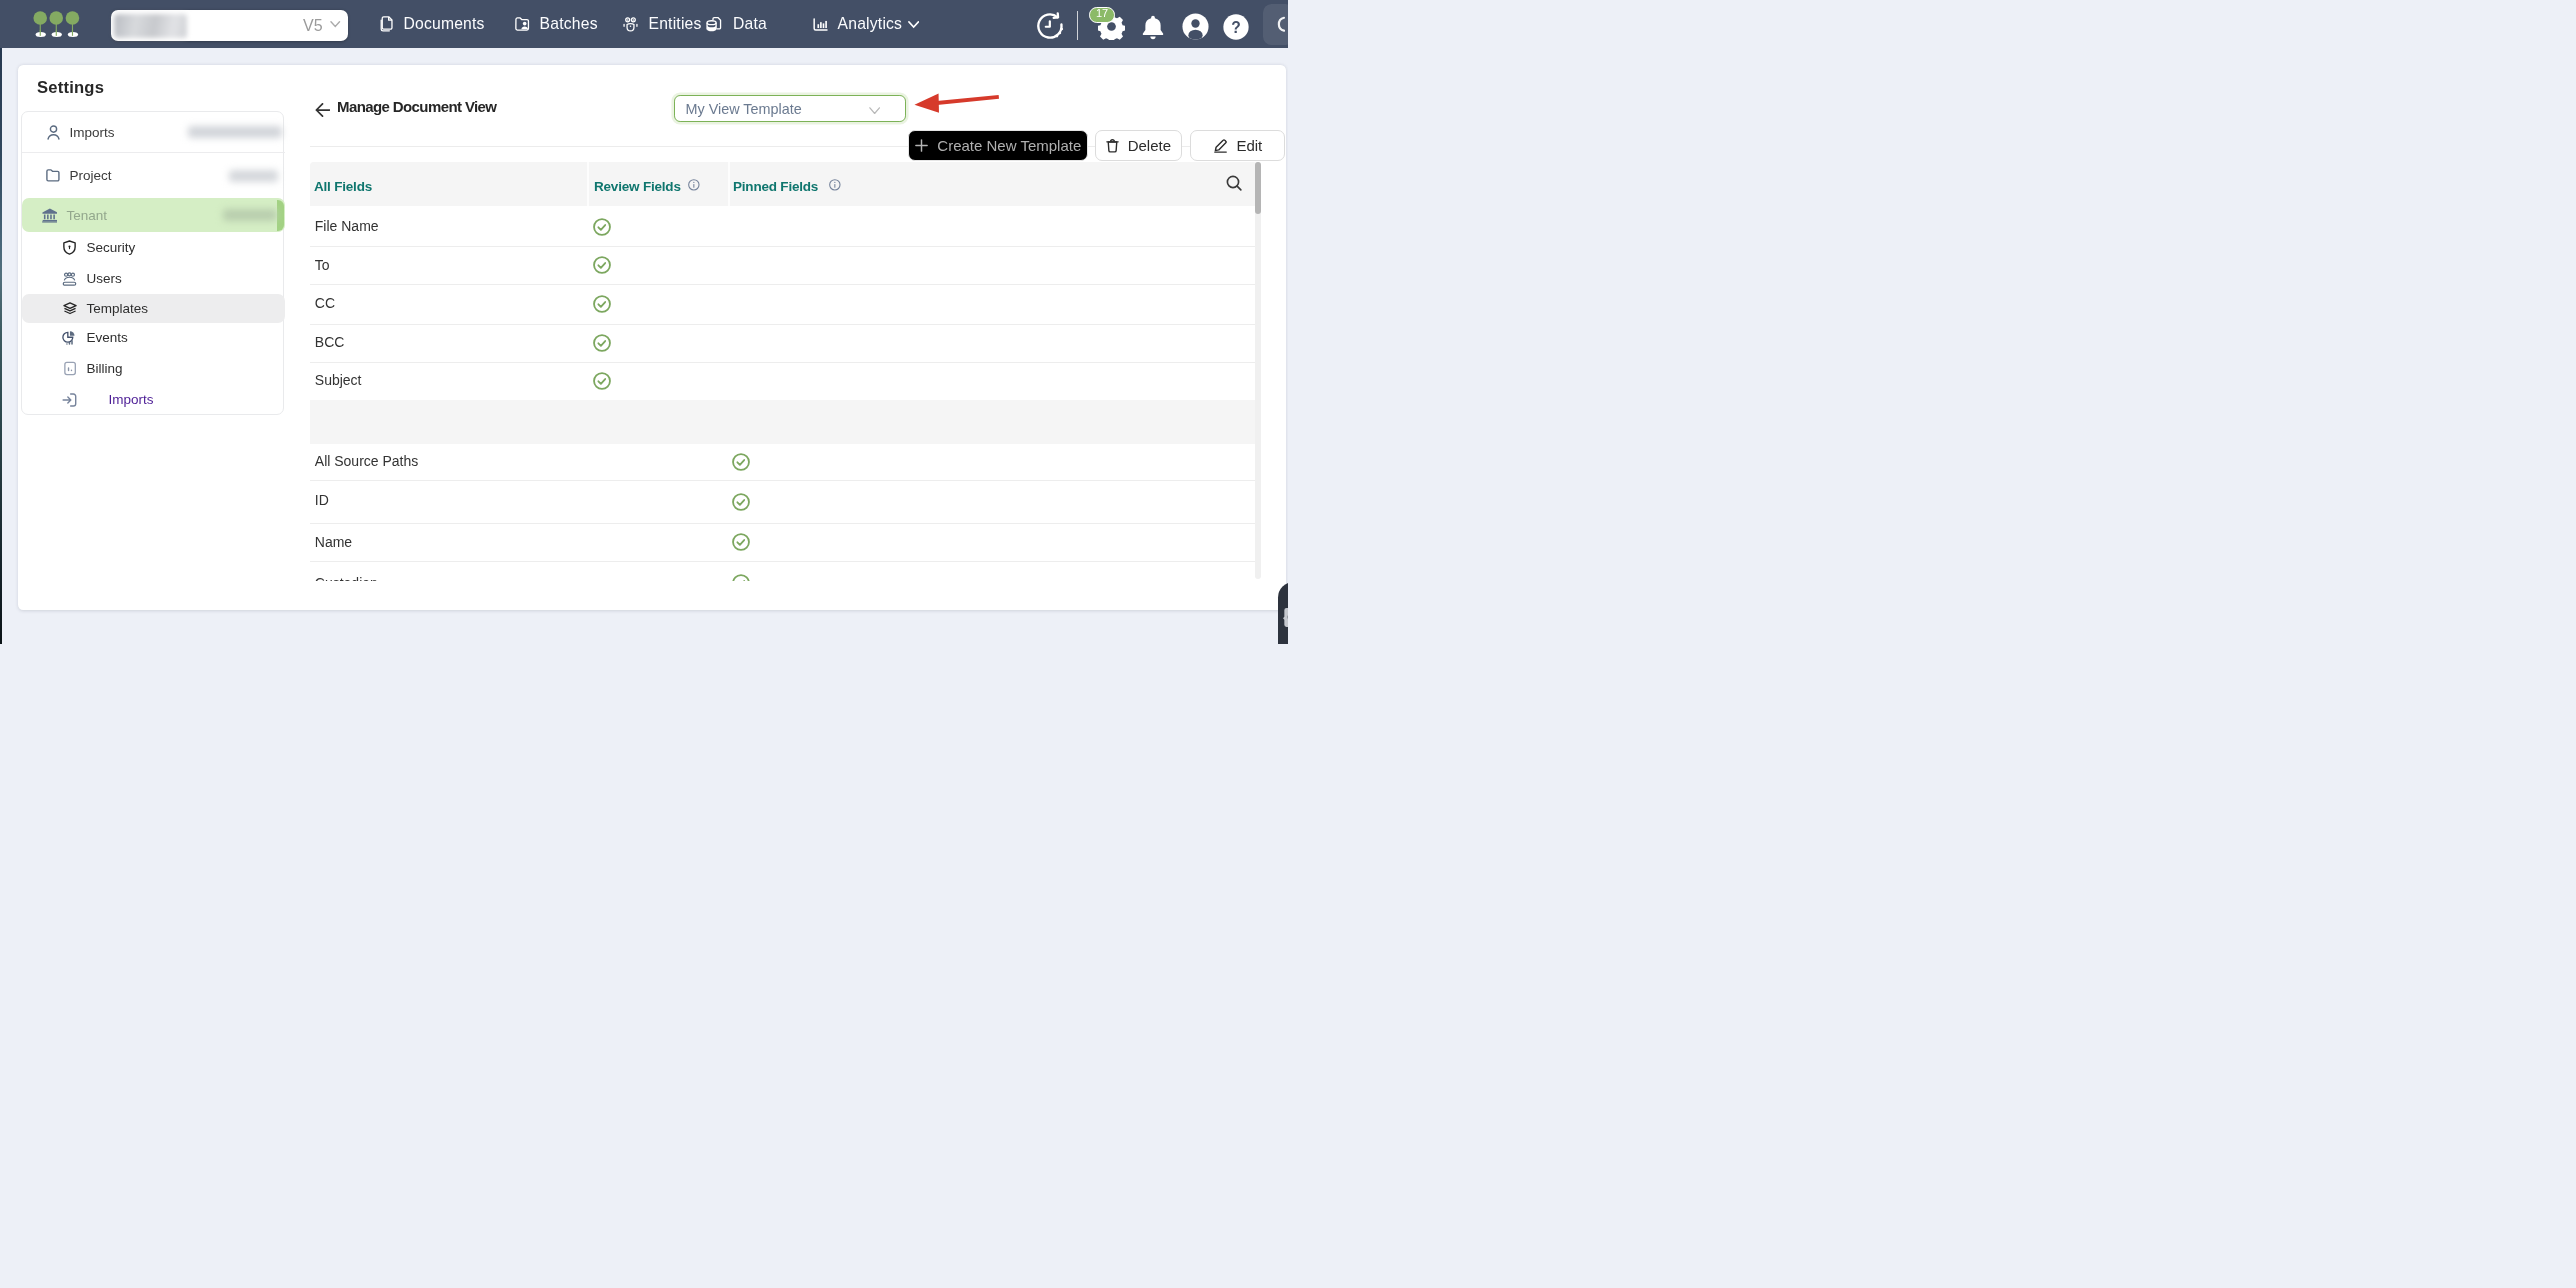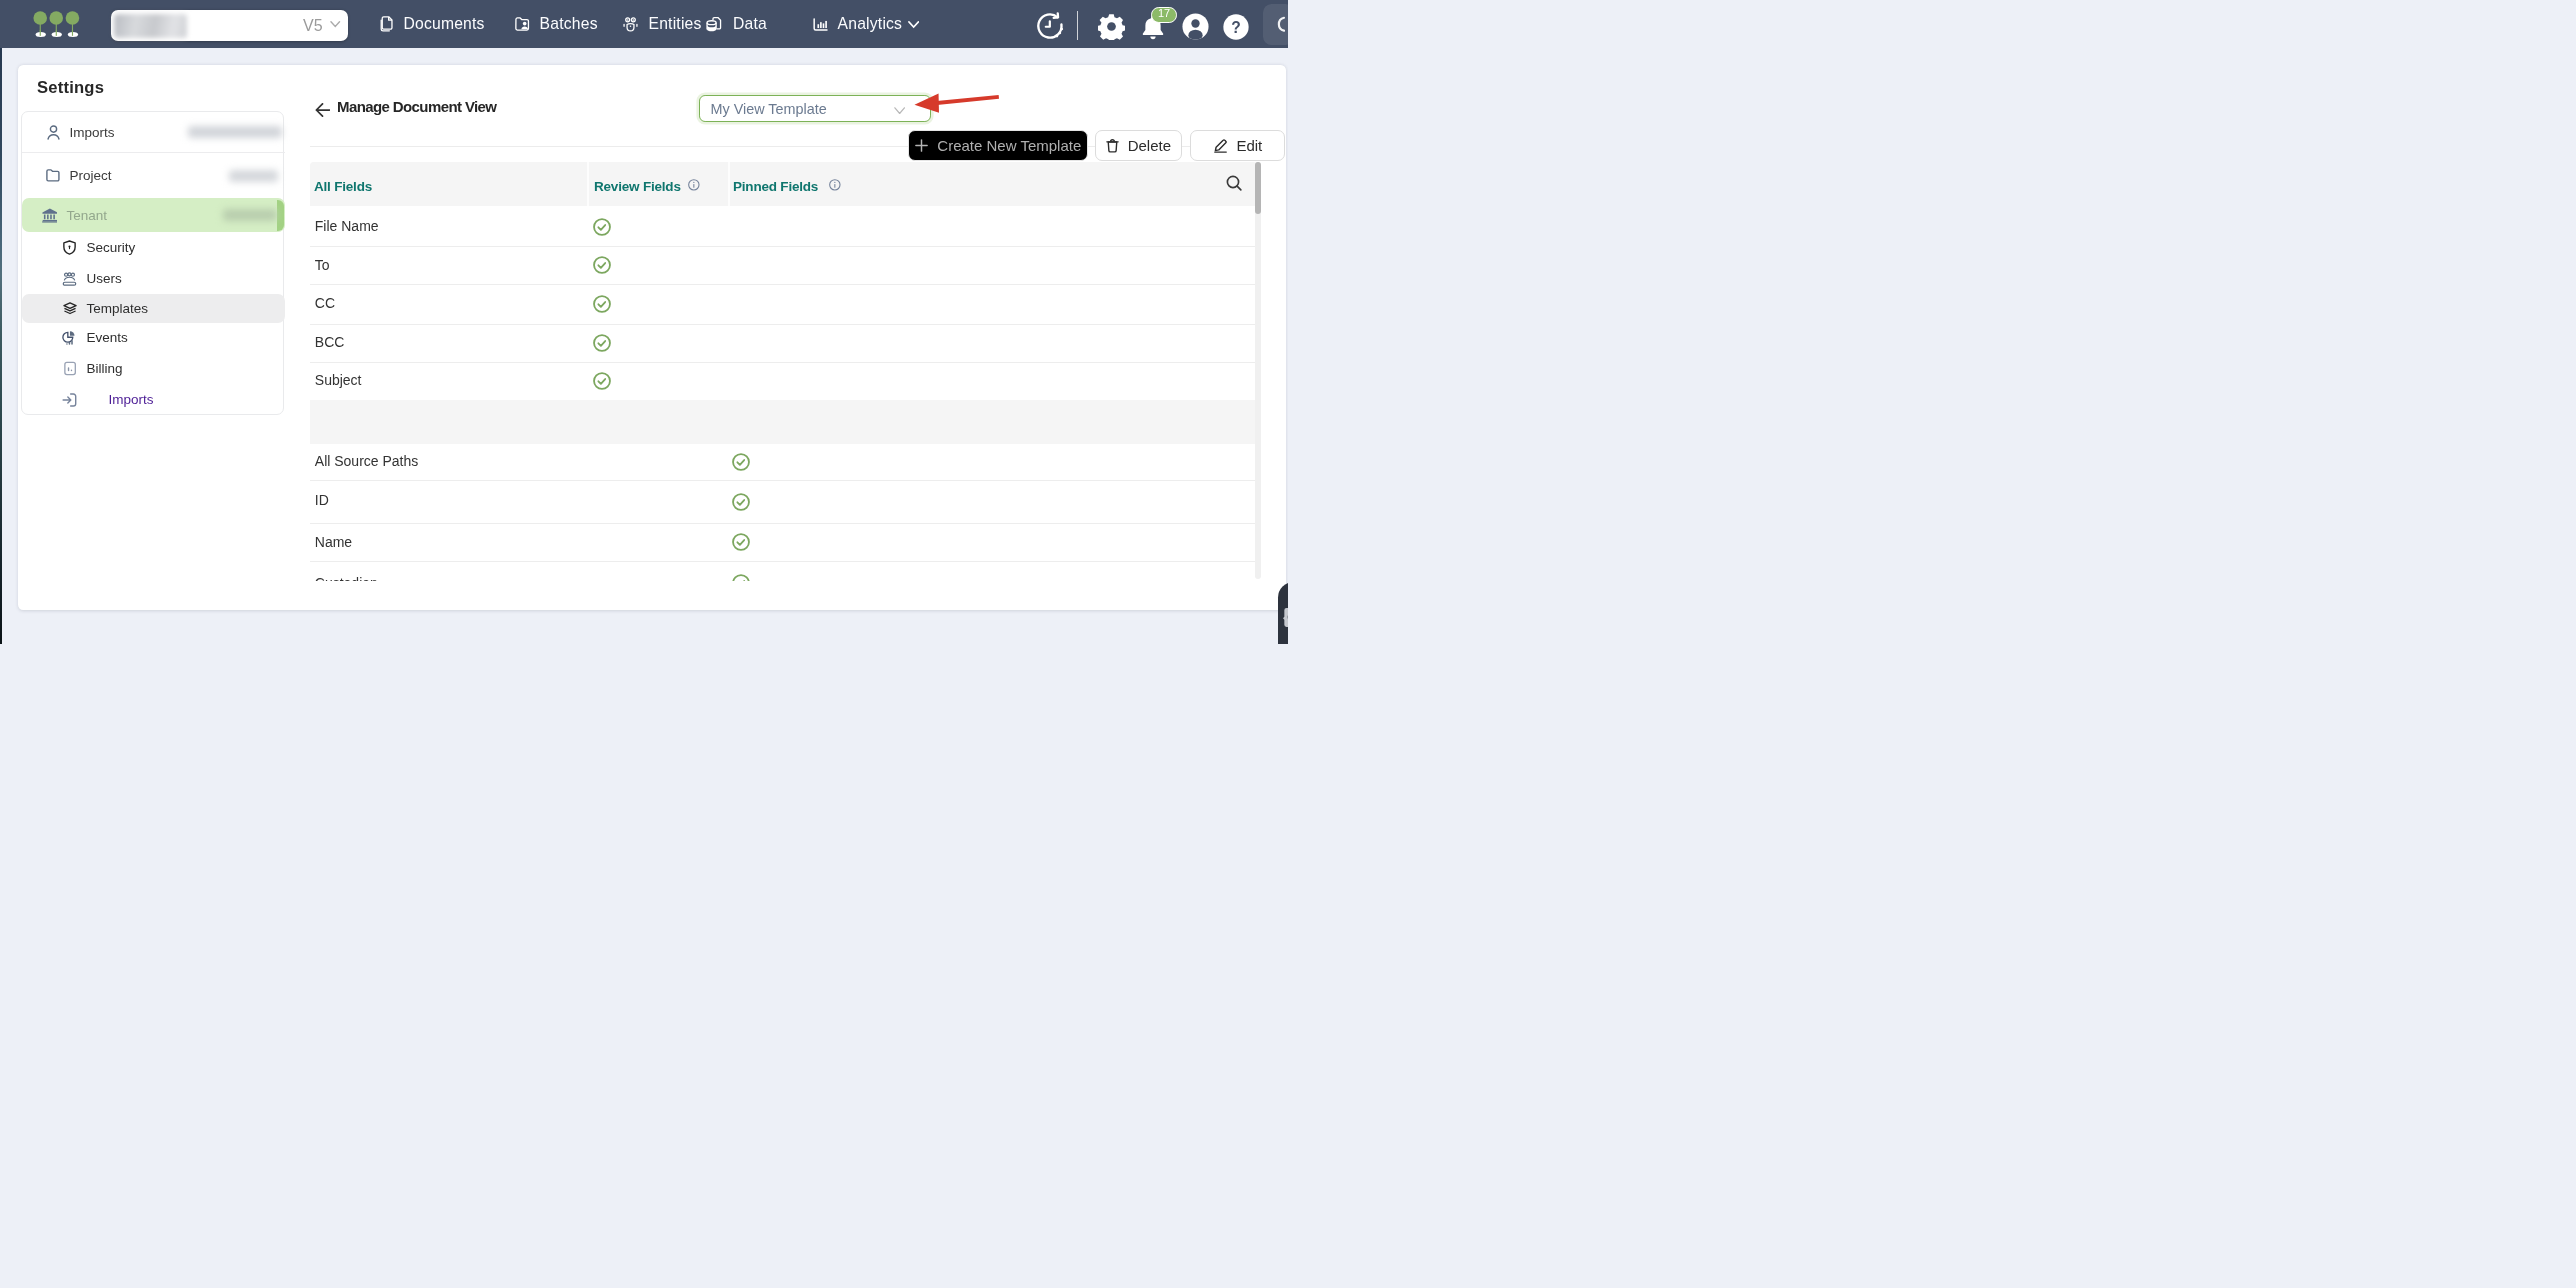--- a/index.html
+++ b/index.html
@@ -17,21 +17,21 @@
   .navitem { position:absolute; top:0; height:48px; display:flex; align-items:center; color:#fbfcfe; font-size:15.7px; letter-spacing:0.2px; }
   .navitem svg { display:block; }
 
   #projbox { left:111px; top:10px; width:237px; height:31px; background:#fff; border-radius:7px; box-shadow:0 0.9px 2.6px rgba(0,0,0,.25); }
   #projblur { left:114px; top:13.5px; width:73px; height:24.4px; border-radius:3.5px;
      background:linear-gradient(100deg,#b9bcc2 0%,#d8dadd 30%,#c7c9cd 55%,#e2e3e6 80%,#cfd1d5 100%); filter:blur(2.6px); }
   #v5 { left:303px; top:10px; width:26px; height:31px; line-height:31px; color:#9b9b9b; font-size:16px; }
 
   
   #sepline { left:1077px; top:11.3px; width:1px; height:29px; background:rgba(255,255,255,.75); }
-  #badge { left:1151px; top:7.4px; width:26px; height:15.3px; background:#8cba68; border:1.7px solid #fff; border-radius:7.8px;
+  #badge { left:1089px; top:7.4px; width:26px; height:15.3px; background:#8cba68; border:1.7px solid #fff; border-radius:7.8px;
      color:#fff; font-size:11px; text-align:center; line-height:11.8px; }
   #trwidget { left:1263px; top:4.4px; width:31px; height:41px; border-radius:8.7px; background:rgba(255,255,255,.09); }
 
   
   #container { left:18.3px; top:65px; width:1268px; height:545px; background:#fff; border-radius:5.2px;
      box-shadow:0 0.9px 3.5px rgba(25,35,60,.14); }
   #settings-h { left:37px; top:78px; font-size:16.6px; font-weight:700; color:#272727; letter-spacing:0.2px; }
 
   
   #sidecard { left:20.5px; top:111px; width:263px; height:304px; background:#fff; border:0.9px solid #e9eaec; border-radius:7px; }
@@ -39,21 +39,21 @@
   .srow svg { position:absolute; }
   .blob { position:absolute; border-radius:3.5px; filter:blur(3.5px); }
   #tenantrow { position:absolute; left:0px; top:86px; width:263px; height:34px; background:#d5eec5; border-radius:7px; }
   #tenantaccent { left:255px; top:88px; width:7px; height:31px; background:#a3d284; border-radius:0 6.1px 6.1px 0; }
   #temprow { position:absolute; left:0px; top:182px; width:263px; height:29px; background:#ededee; border-radius:7px; }
 
   
   #backarrow { left:315px; top:103px; }
   #h1 { left:337px; top:98px; font-size:15px; font-weight:700; color:#262626; letter-spacing:-0.6px; }
   #selbox { left:674px; top:95px; width:232px; height:27px; background:#fff; border:0.9px solid #7cb257; border-radius:6.1px;
-     box-shadow:0 0 0 2.6px rgba(160,200,120,.22); color:#6b7a90; font-size:14.4px; line-height:26px; padding-left:10.5px;margin-left:25px; }
+     box-shadow:0 0 0 2.6px rgba(160,200,120,.22); color:#6b7a90; font-size:14.4px; line-height:26px; padding-left:10.5px; }
   #divline { left:310px; top:146px; width:975px; height:0.9px; background:#ececec; }
   .btn { position:absolute; top:130px; height:31px; border-radius:7px; display:flex; align-items:center; justify-content:center; font-size:15px; background:#fff; border:0.9px solid #dcdcdc; color:#2c2c2c; }
   #btn-create { left:908px; width:180px; background:#000000; border-color:#e5e5e5; color:#b0b0b0; }
   #btn-delete { left:1095px; width:87px;justify-content:center; }
   #btn-edit { left:1190px; width:95px; }
 
   
   #thead { left:310px; top:162px; width:947px; height:44px; background:#f5f5f5; border-radius:3.5px 3.5px 0 0; }
   .hgap { position:absolute; top:162px; width:1.7px; height:44px; background:#fdfdfd; }
   .hlabel { position:absolute; top:179px; font-size:13.5px; font-weight:700; color:#0f766e; letter-spacing:-0.2px; }

